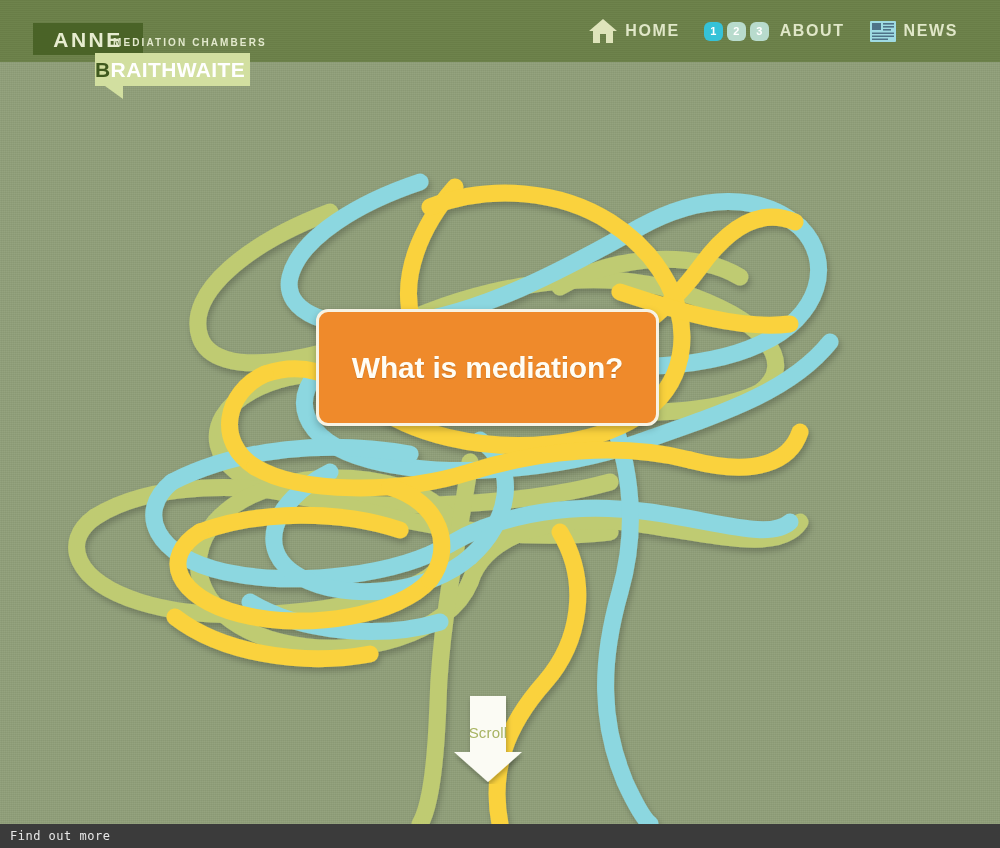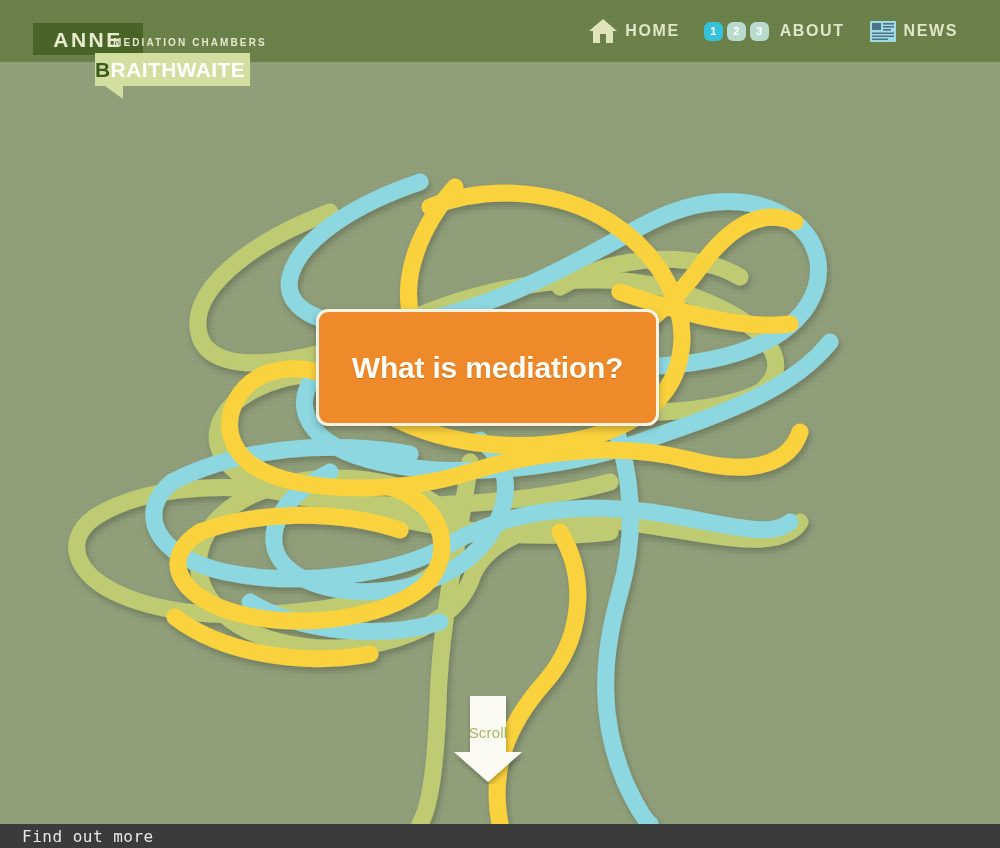--- a/index.html
+++ b/index.html
@@ -142,23 +142,23 @@
 
   
   #statusbar {
     position: absolute; left: 0; bottom: 0;
     width: 1000px; height: 24px;
     background: #3b3b3b;
     display: flex; align-items: center;
     z-index: 80;
   }
   #status-text {
-    color: #e8e8e8; font-size: 16px;
+    color: #e8e8e8; font-size: 12px;
     font-family: "DejaVu Sans Mono", monospace;
-    padding-left: 22px; letter-spacing: 0.5px;
+    padding-left: 10px; letter-spacing: 0.5px;
   }
 </style>
 </head>
 <body>
 
 <div id="page">
 
   <div id="art">
     <svg width="1000" height="762" viewBox="0 0 1000 762" xmlns="http://www.w3.org/2000/svg">
       <defs>

